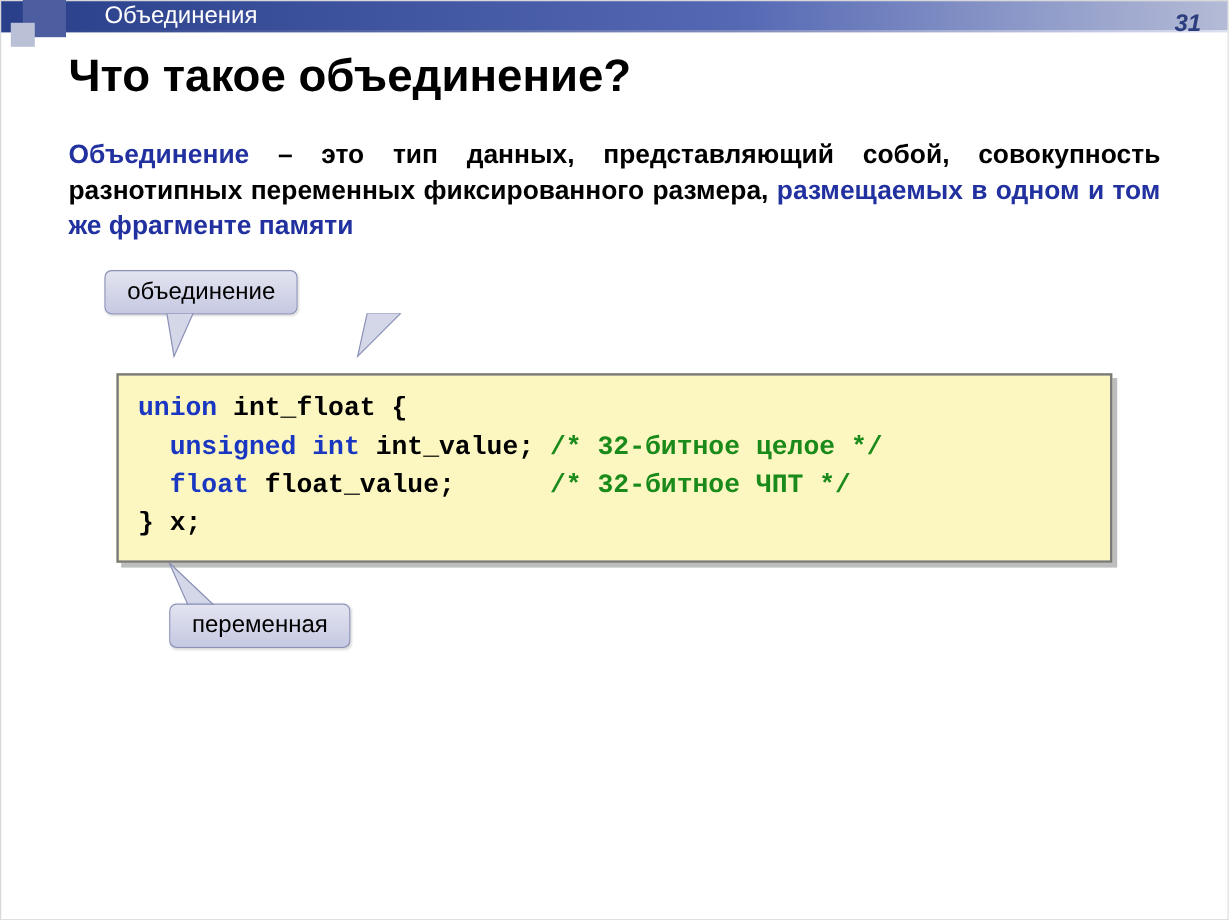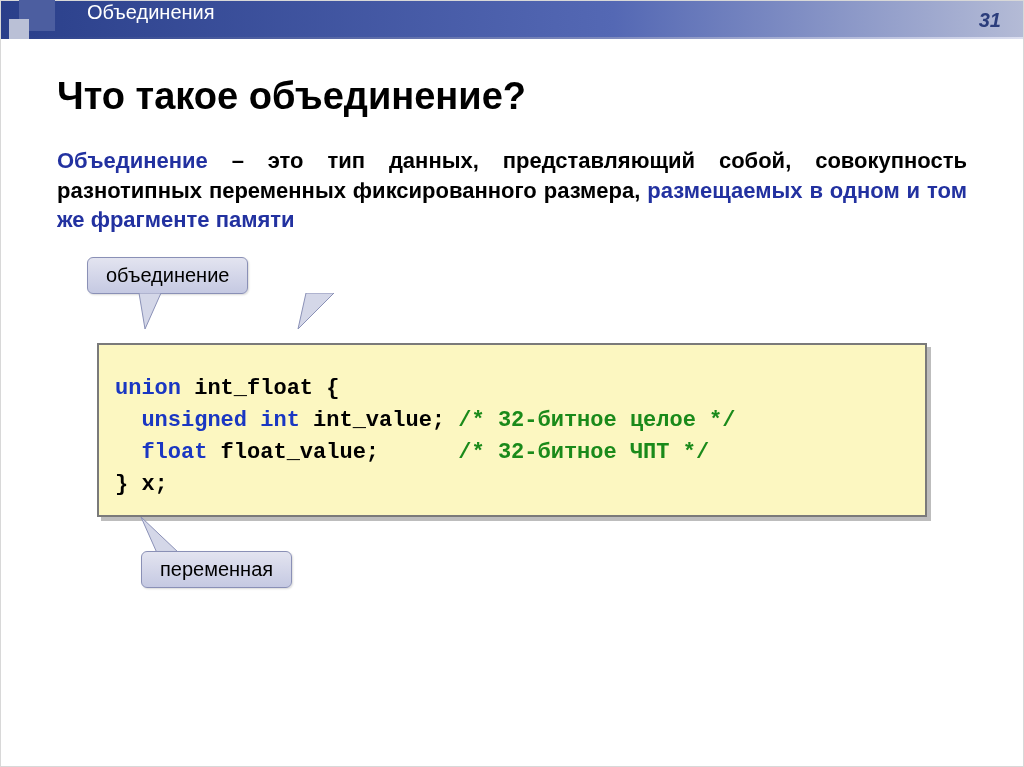--- a/index.html
+++ b/index.html
@@ -14,24 +14,24 @@
   .slide {
     position: relative;
     width: 1024px;
     height: 767px;
     box-sizing: border-box;
     border: 1px solid #d8d8d8;
   }
   
   .header-bar {
     position: relative;
-    height: 36px;
+    height: 24px;
     background: linear-gradient(to right, #2a3f8a 0%, #5468b4 60%, #b4bbd6 100%);
     display: flex;
-    align-items: flex-start;
+    align-items: flex-end;
   }
   .logo-block {
     width: 56px;
     height: 56px;
     position: absolute;
     left: 8px;
     top: -10px;
   }
   .logo-big {
     position: absolute;
@@ -60,21 +60,21 @@
     font-size: 20px;
     font-style: italic;
   }
   .underline {
     height: 2px;
     background: linear-gradient(to right, #2a3f8a 0%, #7f8bbd 60%, #dcdff0 100%);
     margin-top: 0;
   }
   
   .main-title {
-    margin: 36px 0 0 56px;
+    margin: 16px 0 0 56px;
     font-size: 38px;
     font-weight: bold;
     color: #000;
   }
   
   .definition {
     margin: 28px 56px 0 56px;
     font-size: 22px;
     font-weight: bold;
     text-align: justify;
@@ -106,21 +106,21 @@
     color: #000;
     box-shadow: 1px 1px 2px rgba(0,0,0,0.15);
   }
   
   .code-box {
     position: relative;
     margin: 26px 96px 0 96px;
     background: #fcf7c1;
     border: 2px solid #7a7a7a;
     box-shadow: 4px 4px 0 #bdbdbd;
-    padding: 28px 16px 14px 16px;
+    padding: 12px 16px 14px 16px;
     font-family: "Courier New", monospace;
     font-size: 22px;
     font-weight: bold;
     line-height: 1.45;
     white-space: pre;
   }
   .kw   { color: #1a37c2; }
   .cmt  { color: #1a8a1a; }
   
   .bottom-callout-wrap {

